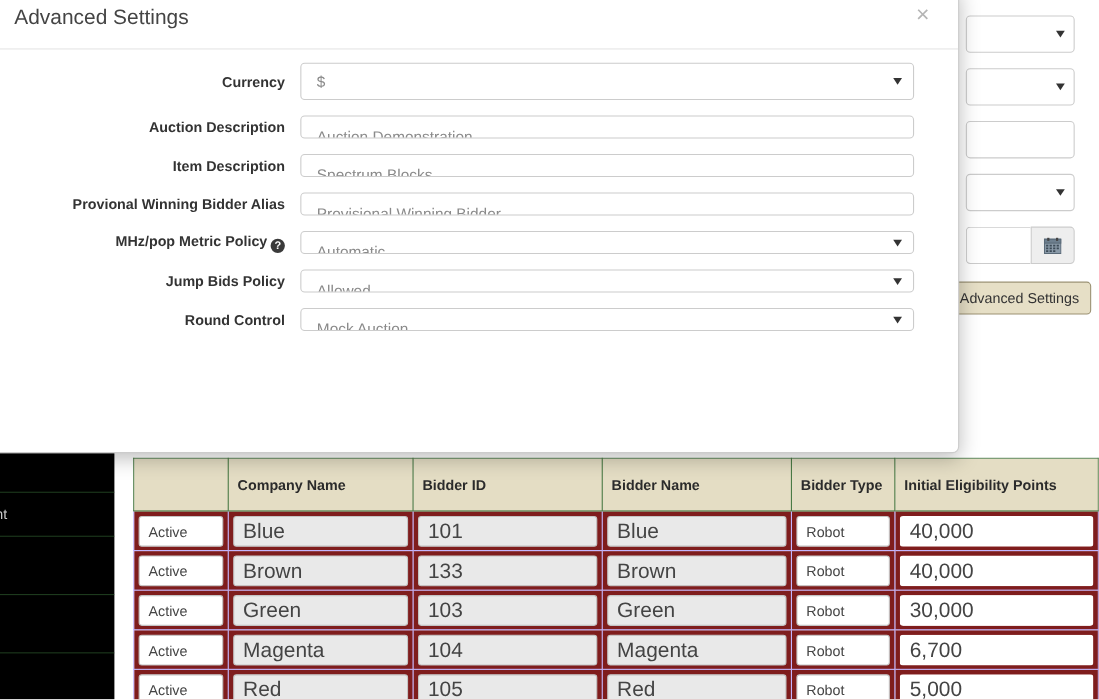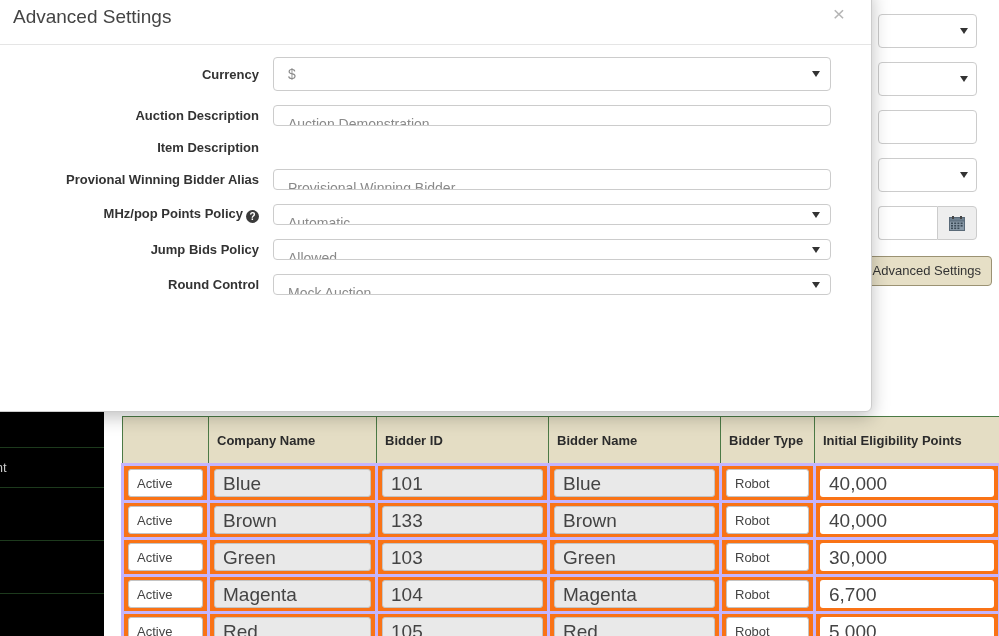--- a/index.html
+++ b/index.html
@@ -164,25 +164,25 @@
     color: #2b2b2b;
     font-size: 13px;
     font-weight: bold;
     text-align: left;
     padding: 6px 8px;
     vertical-align: middle;
     height: 48px;
     box-sizing: border-box;
   }
   table.bidder-table td {
-    border: 3px solid #c4b5fd;
+    border: 1px solid #c4b5fd;
     padding: 0;
     height: 36px;
     box-sizing: border-box;
-    background: #f97316;
+    background: #7f1d1d;
   }
   .cell-text {
     display: block;
     background: #e9e9e9;
     border: 1px solid #c4c4c4;
     border-radius: 3px;
     margin: 3px 4px;
     height: 28px;
     line-height: 27px;
     padding: 0 8px;
@@ -535,34 +535,37 @@
         </div>
         <div class="form-control tall">
           <span>Auction Demonstration</span>
         </div>
       </div>
 
       <div class="form-row">
         <div class="form-label">
           <span>Item Description</span>
         </div>
+        <div class="form-control tall">
+          <span>Spectrum Blocks</span>
+        </div>
       </div>
 
       <div class="form-row">
         <div class="form-label">
           <span>Provional Winning Bidder Alias</span>
         </div>
         <div class="form-control tall">
           <span>Provisional Winning Bidder</span>
         </div>
       </div>
 
       <div class="form-row">
         <div class="form-label">
-          <span>MHz/pop Points Policy</span><span class="help-icon">?</span>
+          <span>MHz/pop Metric Policy</span><span class="help-icon">?</span>
         </div>
         <div class="form-control is-select tall">
           <span>Automatic</span>
           <i class="caret"></i>
         </div>
       </div>
 
       <div class="form-row">
         <div class="form-label">
           <span>Jump Bids Policy</span>

